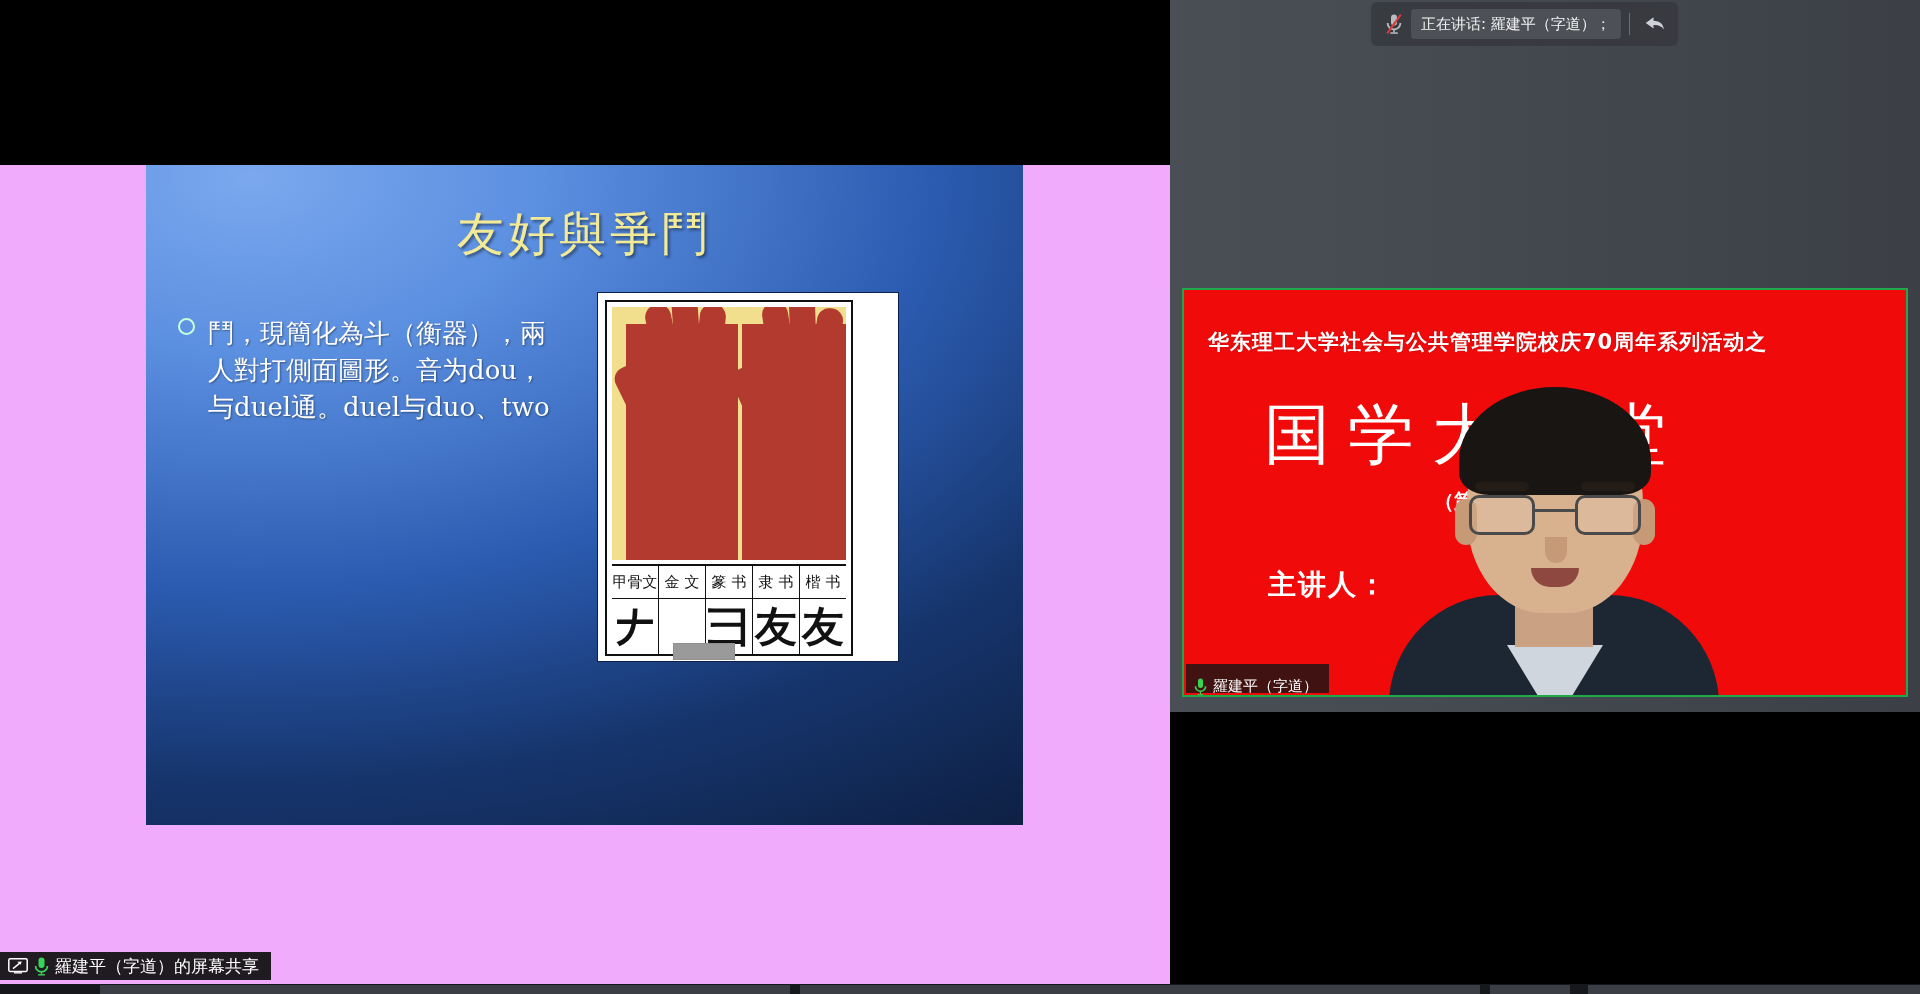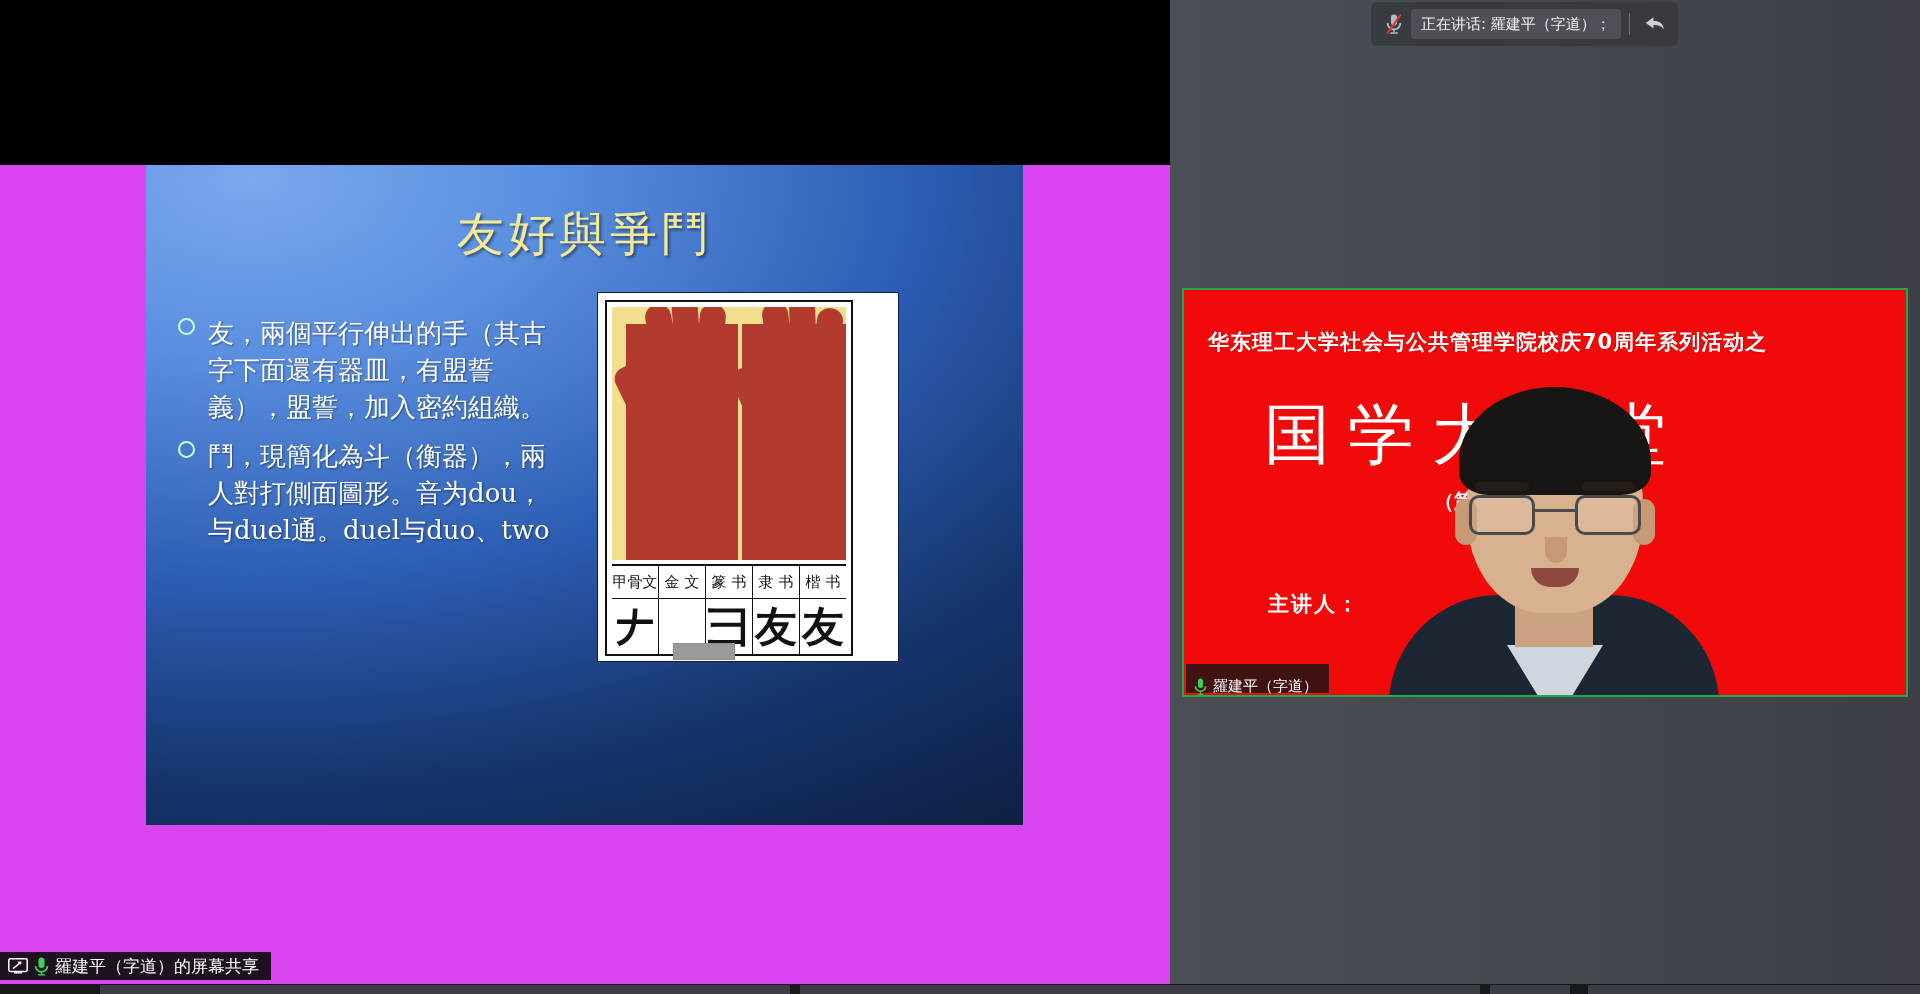--- a/index.html
+++ b/index.html
@@ -19,21 +19,21 @@
     background: #000000;
     overflow: hidden;
   }
 
   
   .share-region {
     position: absolute;
     left: 0; top: 0;
     width: 1170px;
     height: 994px;
-    background: #d946ef;
+    background: #f0abfc;
     overflow: hidden;
   }
   .share-black-top {
     position: absolute;
     left: 0; top: 0;
     width: 1170px; height: 165px;
     background: #000;
   }
   
   .slide {
@@ -186,21 +186,21 @@
     background: #9a9a9a;
     border: 1px solid #8f8f8f;
     box-sizing: border-box;
   }
 
   
   .right-panel {
     position: absolute;
     left: 1170px; top: 0;
     width: 750px;
-    height: 994px;
+    height: 712px;
     background: linear-gradient(to right, #4a4e55 0%, #44484f 45%, #3c4046 100%);
   }
   .video-tile {
     position: absolute;
     left: 12px;
     top: 288px;
     width: 726px;
     height: 409px;
     background: #f10a0a;
     border: 2px solid #1fa84c;
@@ -236,27 +236,26 @@
     font-size: 20px;
     color: #ffffff;
     font-weight: 700;
     white-space: nowrap;
     font-family: "DejaVu Sans", "Liberation Sans", sans-serif;
   }
   .speaker-line {
     position: absolute;
     left: 84px;
     top: 276px;
-    font-size: 21px;
+    font-size: 28px;
     color: #ffffff;
     font-weight: 700;
     letter-spacing: 2px;
     white-space: nowrap;
     font-family: "DejaVu Sans", "Liberation Sans", sans-serif;
-    margin-top: 24px;
   }
 
   
   .person {
     position: absolute;
     left: 205px;
     bottom: -10px;
     width: 330px;
     height: 340px;
   }
@@ -453,24 +452,20 @@
 <div id="app">
 
   <div class="share-region">
     <div class="share-black-top"></div>
 
     <div class="slide">
 
       <div class="slide-title">友好與爭鬥</div>
 
       <div class="bullets">
-        <div class="bullet">
-          <span class="mark"></span>
-          <span>友，兩個平行伸出的手（其古字下面還有器皿，有盟誓義），盟誓，加入密約組織。</span>
-        </div>
         <div class="bullet">
           <span class="mark"></span>
           <span>鬥，現簡化為斗（衡器），兩人對打側面圖形。音为dou，与duel通。duel与duo、two</span>
         </div>
       </div>
 
       <div class="pic-wrap">
         <div class="pic-inner">
 
           <div class="hands-box">

